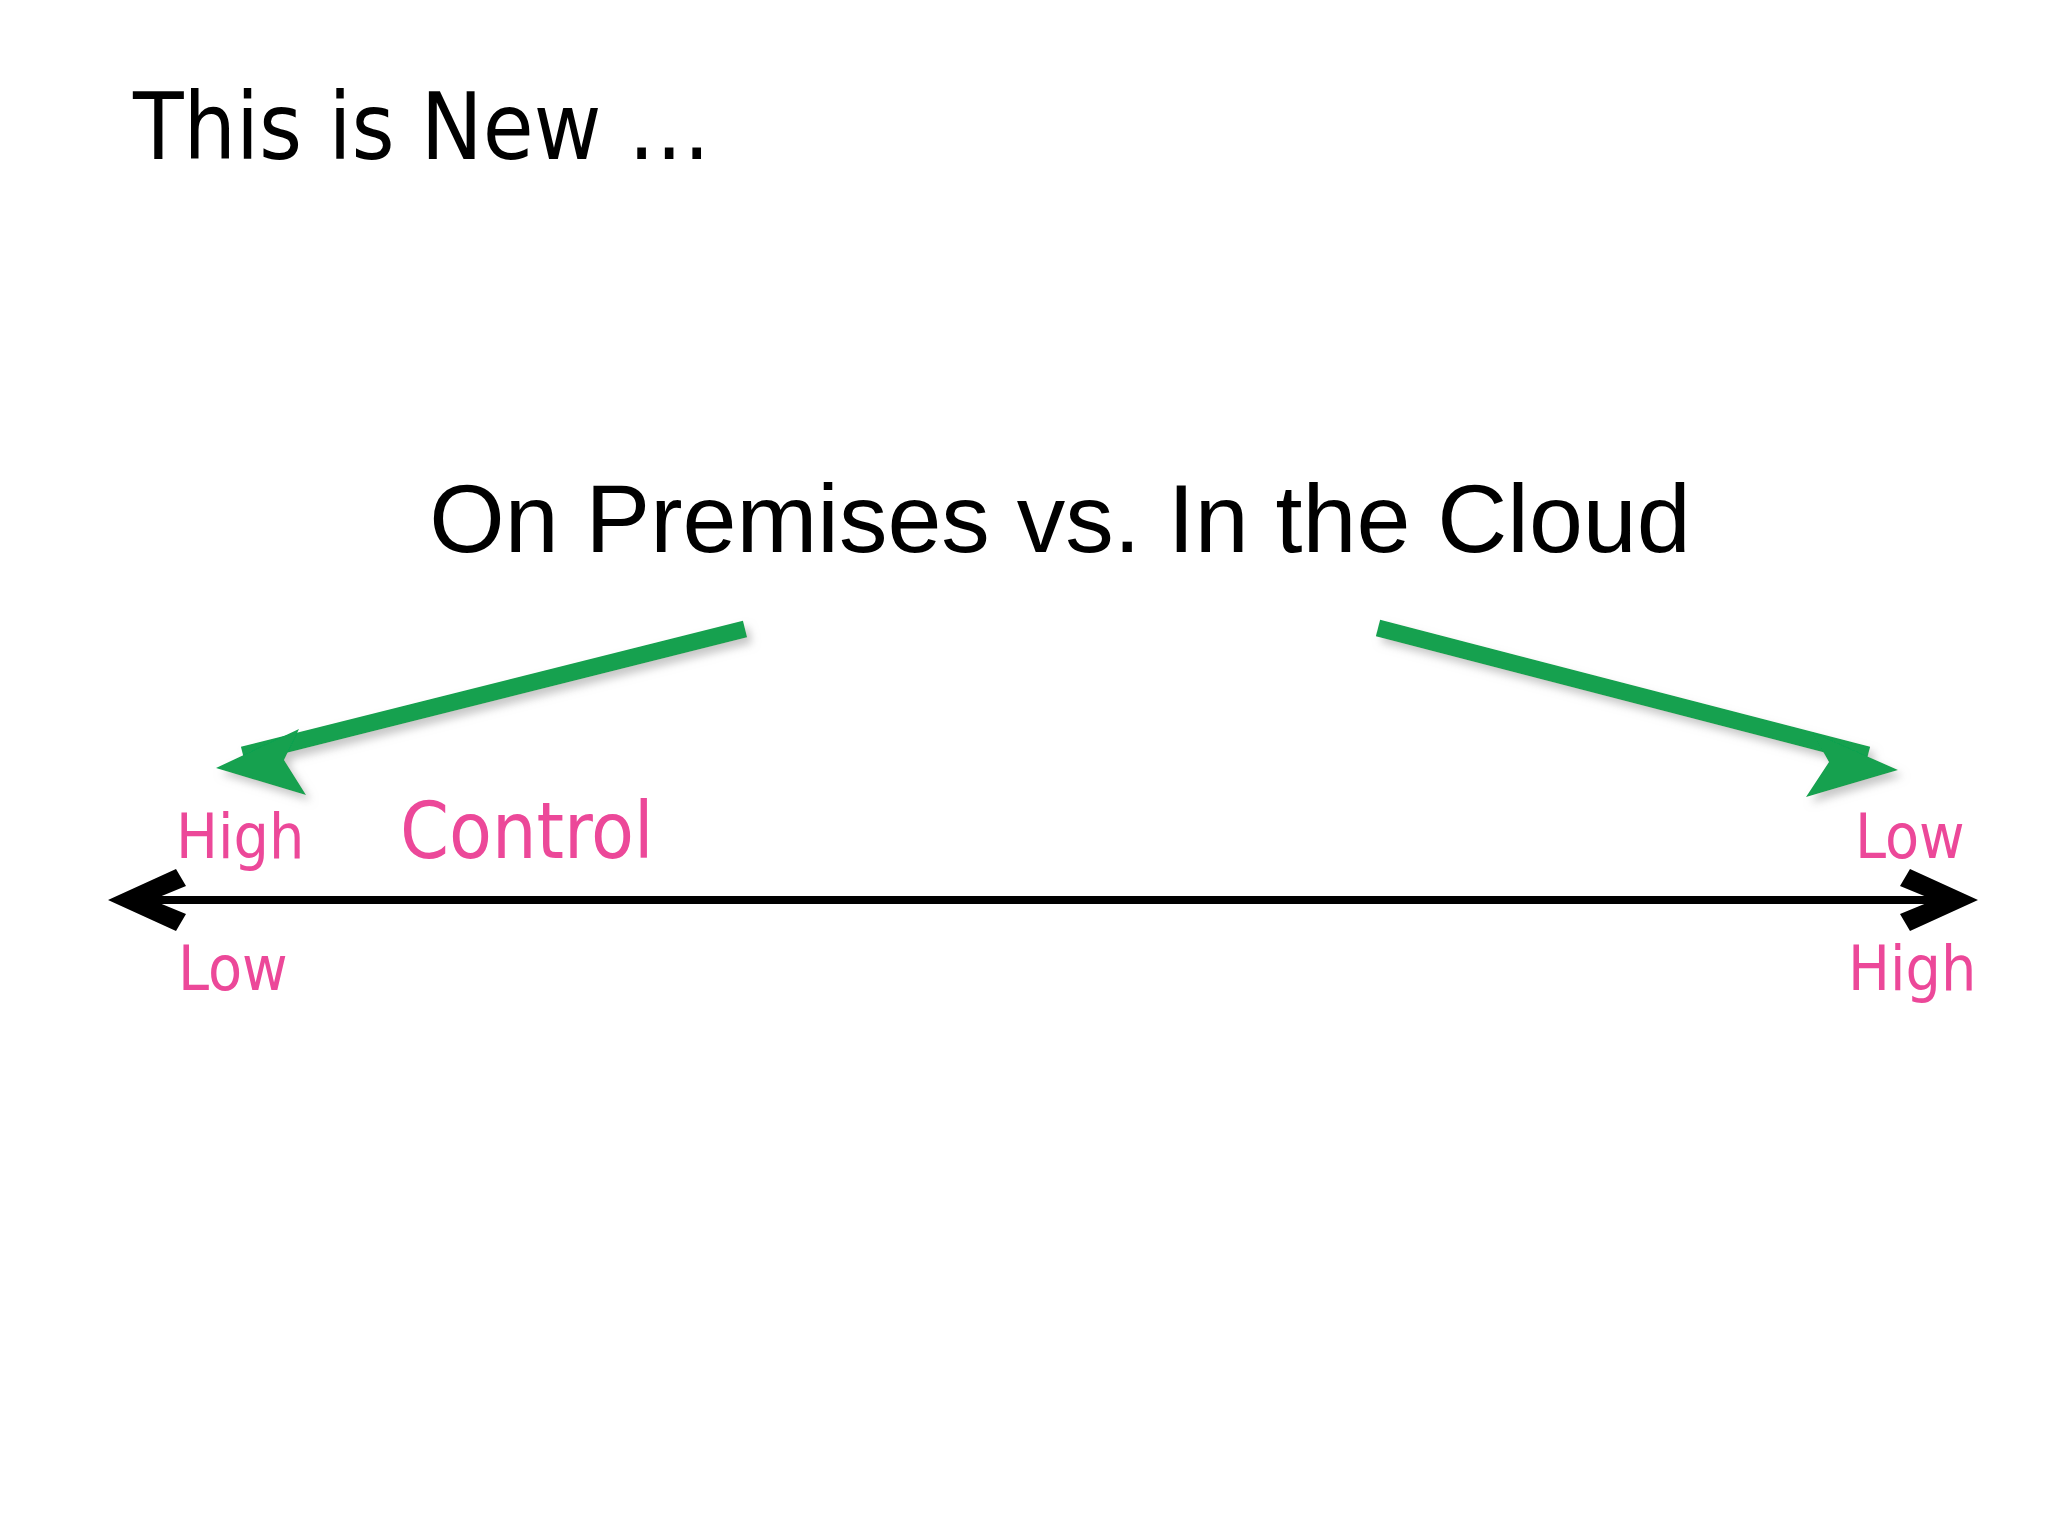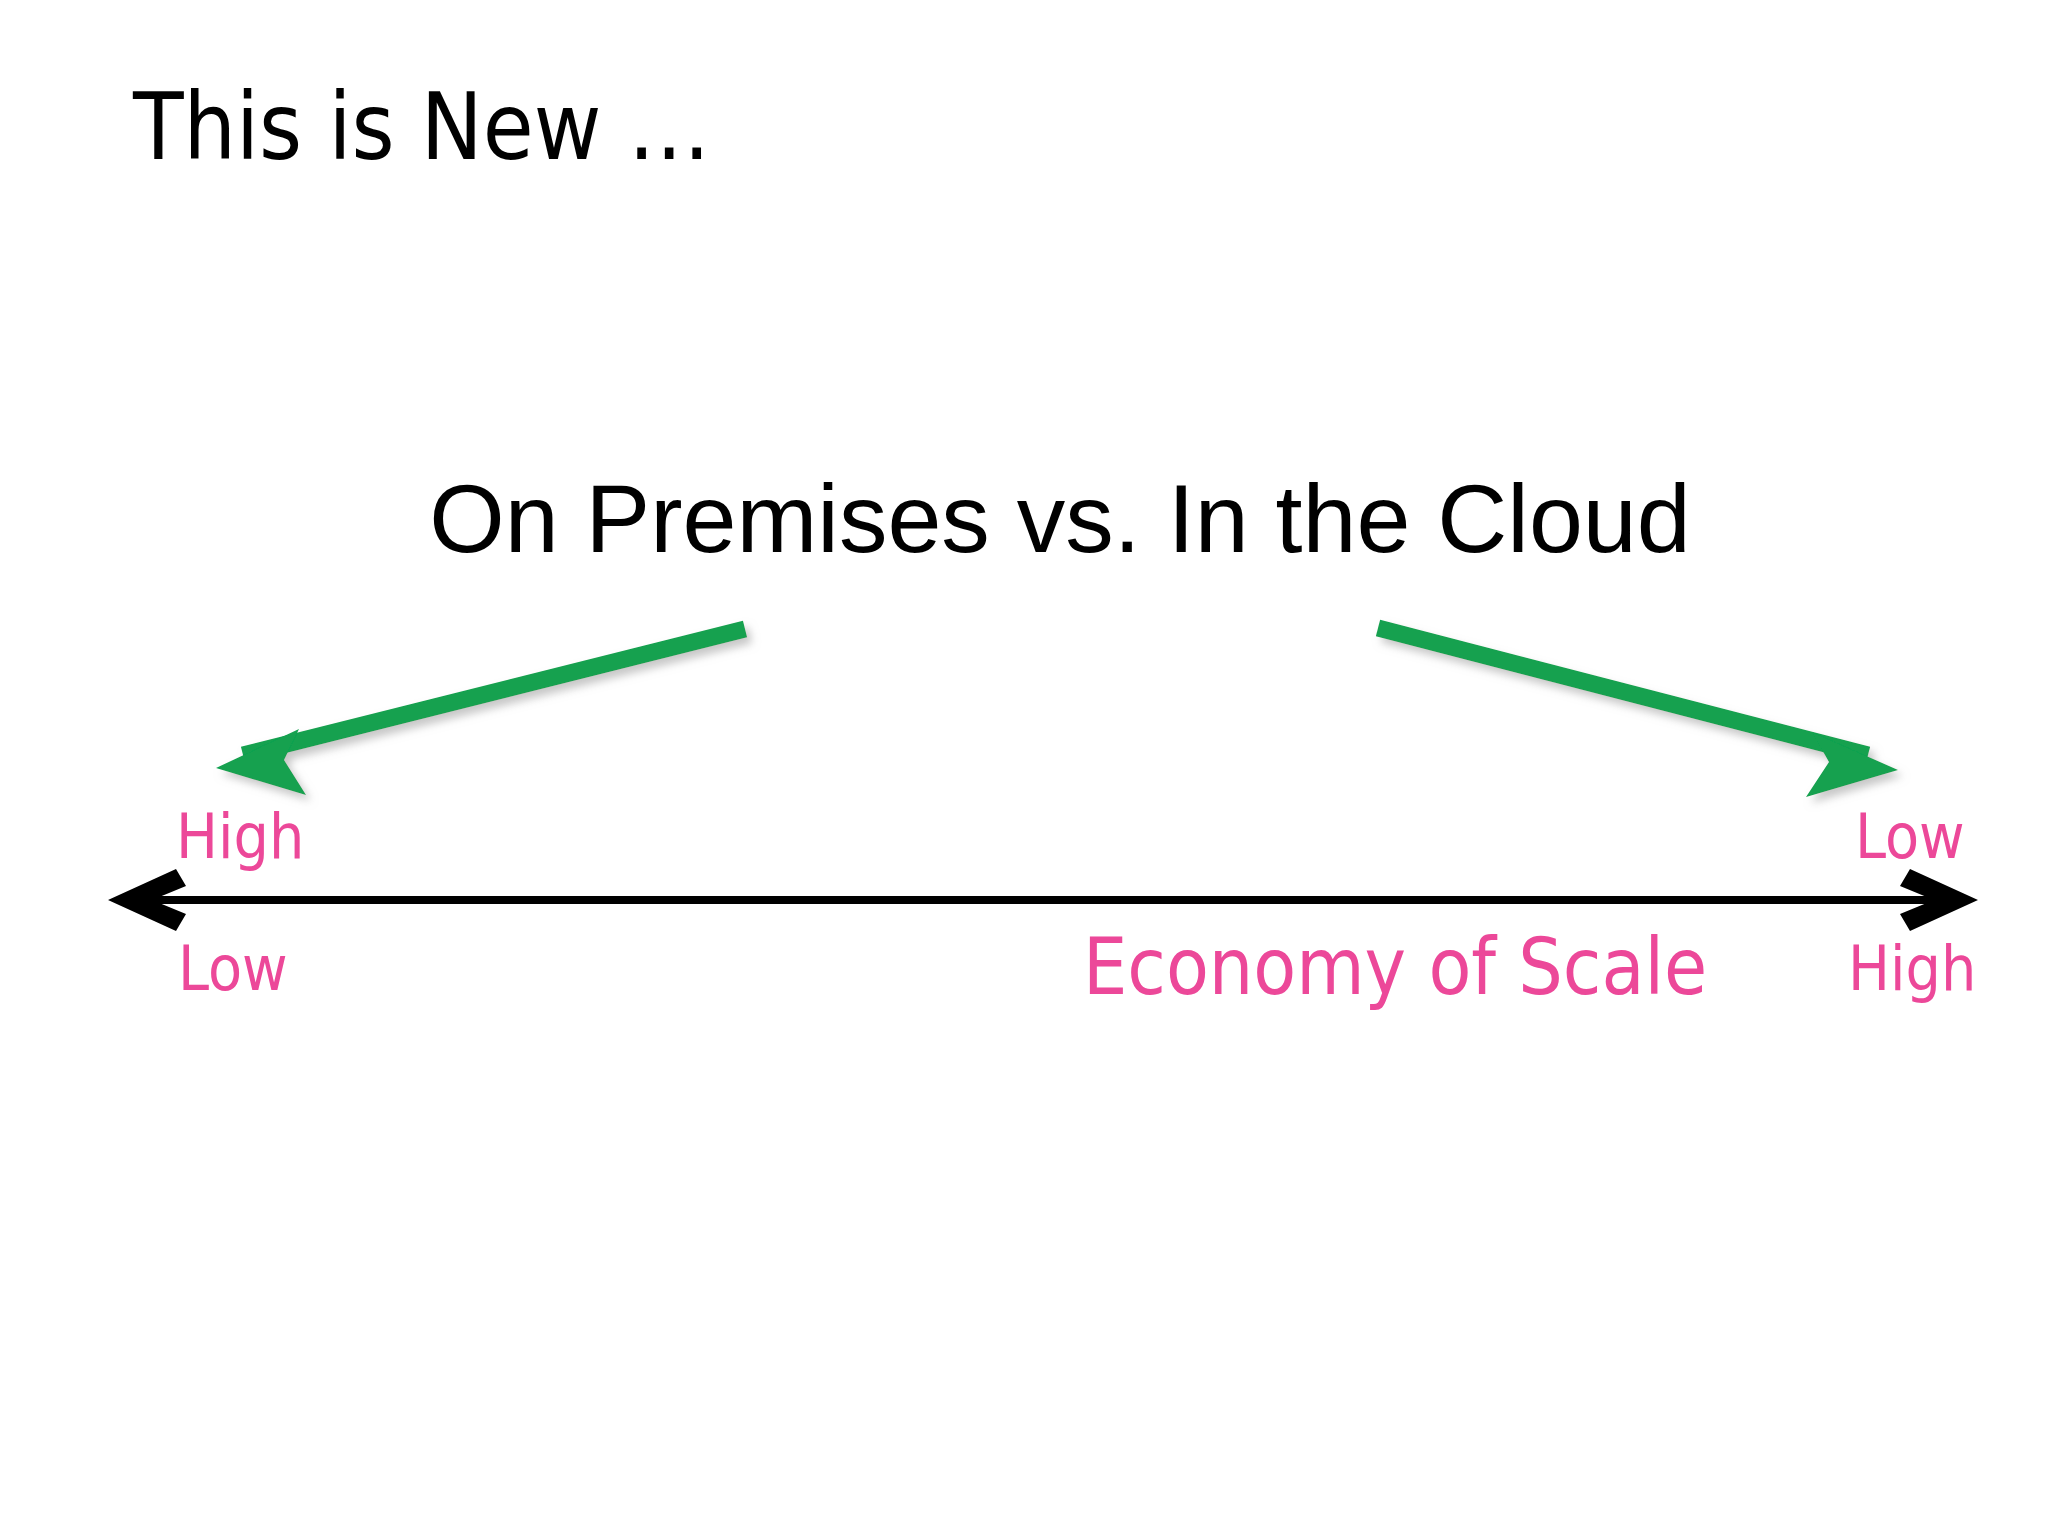--- a/index.html
+++ b/index.html
@@ -111,22 +111,22 @@
       <rect x="140" y="896" width="1800" height="8" fill="#000000"></rect>
 
       <path d="M 108,900 L 176,869 L 186,886 L 152,900 L 186,914 L 176,931 Z" fill="#000000"></path>
 
       <path d="M 1978,900 L 1910,869 L 1900,886 L 1934,900 L 1900,914 L 1910,931 Z" fill="#000000"></path>
     </g>
   </svg>
 
   <div class="axis-label label-small lbl-high-left">High</div>
 
+  <div class="axis-label label-large lbl-control">Control</div>
 
   <div class="axis-label label-small lbl-low-right">Low</div>
 
   <div class="axis-label label-small lbl-low-left">Low</div>
 
-  <div class="axis-label label-large lbl-economy">Economy of Scale</div>
 
   <div class="axis-label label-small lbl-high-right">High</div>
 
 </div>
 
 </body></html>

